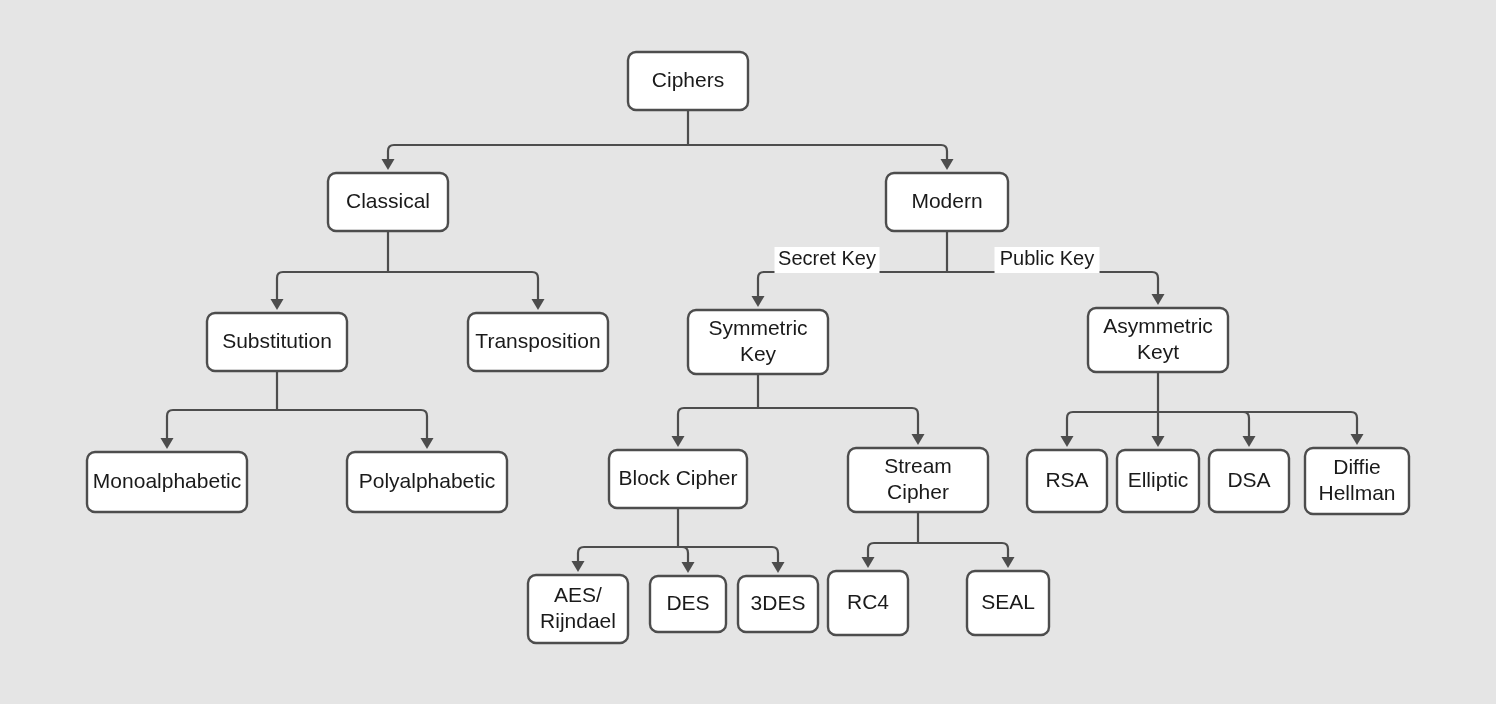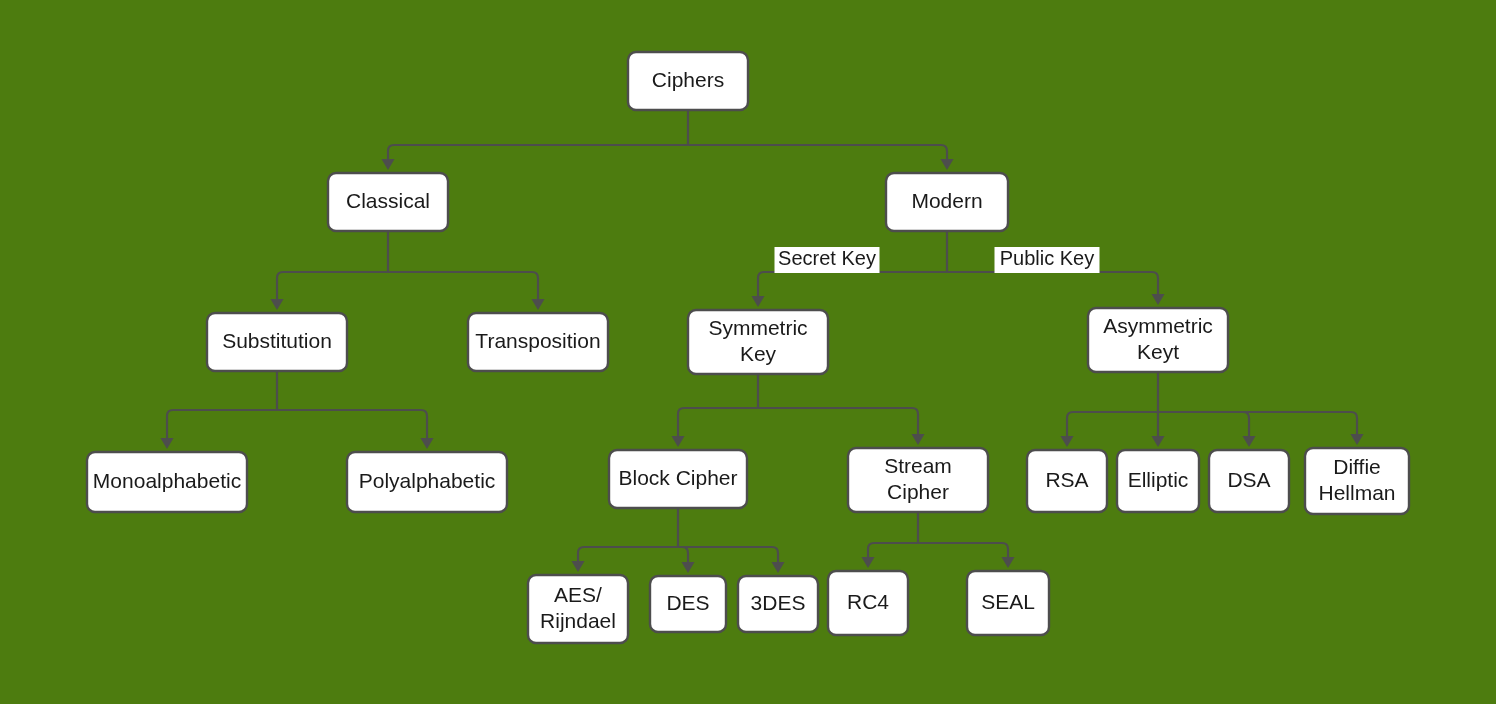--- a/index.html
+++ b/index.html
@@ -7,21 +7,21 @@
     padding: 0;
     background: #ffffff;
   }
   body {
     font-family: "Liberation Sans", sans-serif;
   }
   #diagram-root {
     position: relative;
     width: 1496px;
     height: 704px;
-    background: #4d7c0f;
+    background: #e5e5e5;
     overflow: hidden;
   }
   #diagram-svg {
     position: absolute;
     left: 0;
     top: 0;
     width: 1496px;
     height: 704px;
   }
   .node-box {

